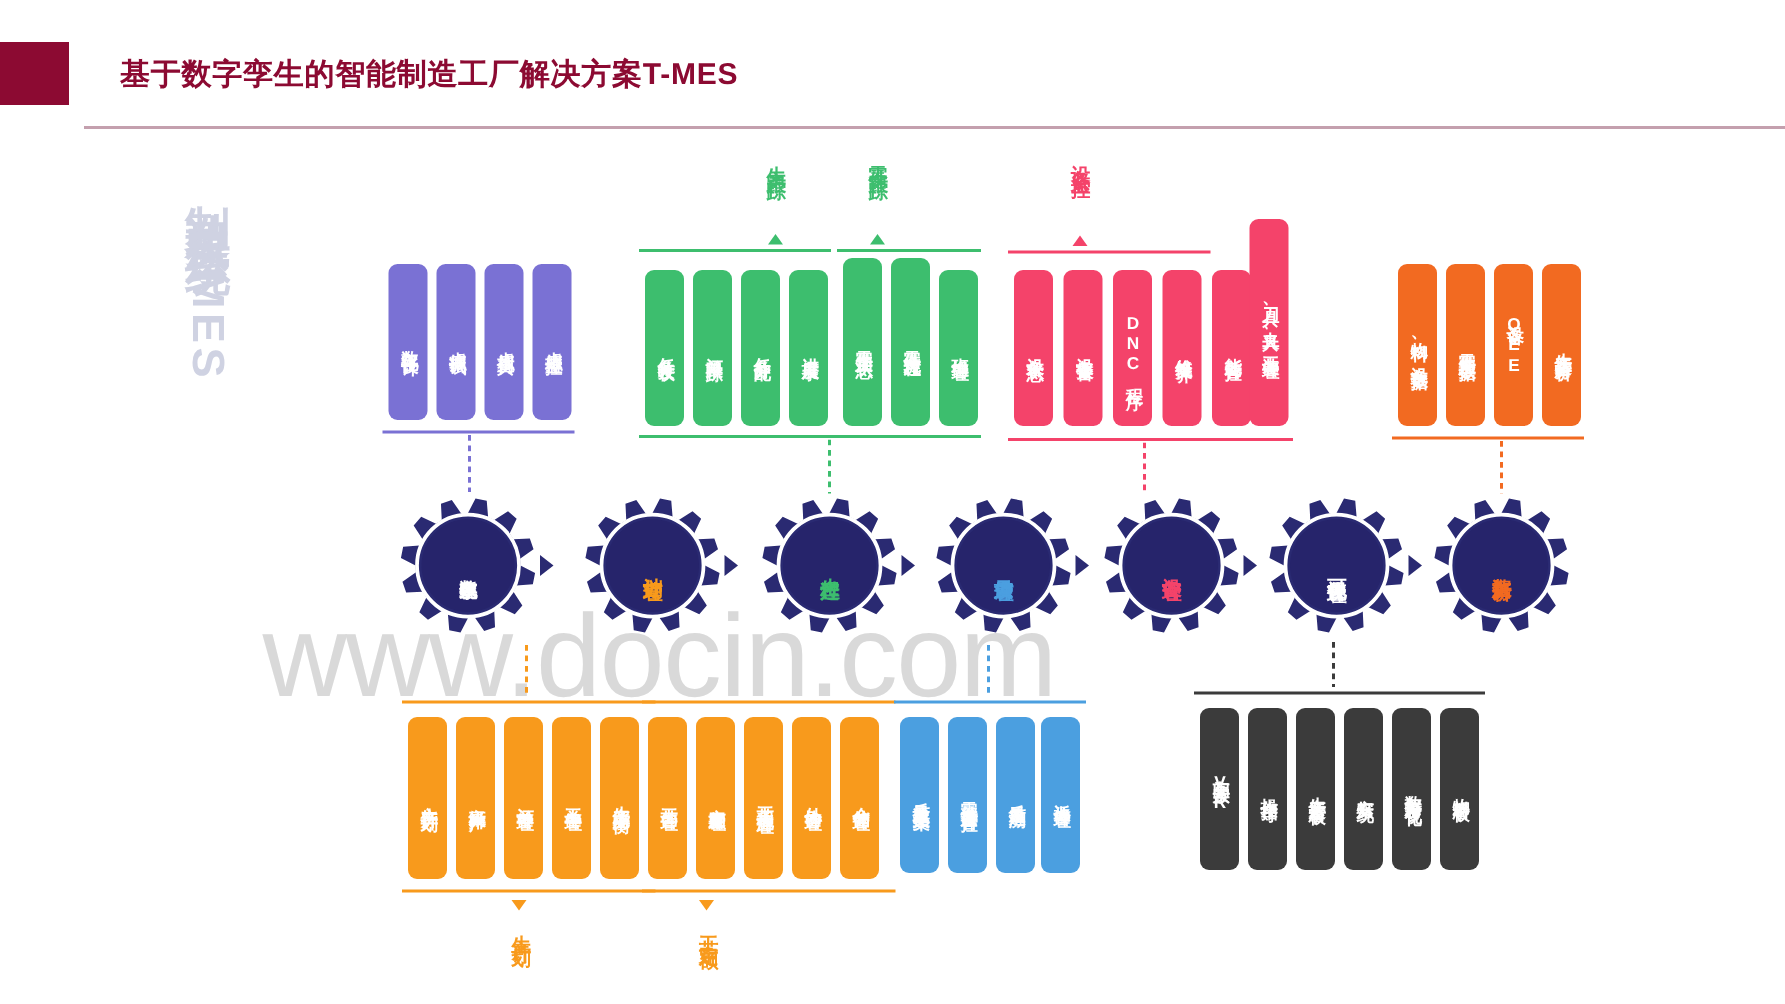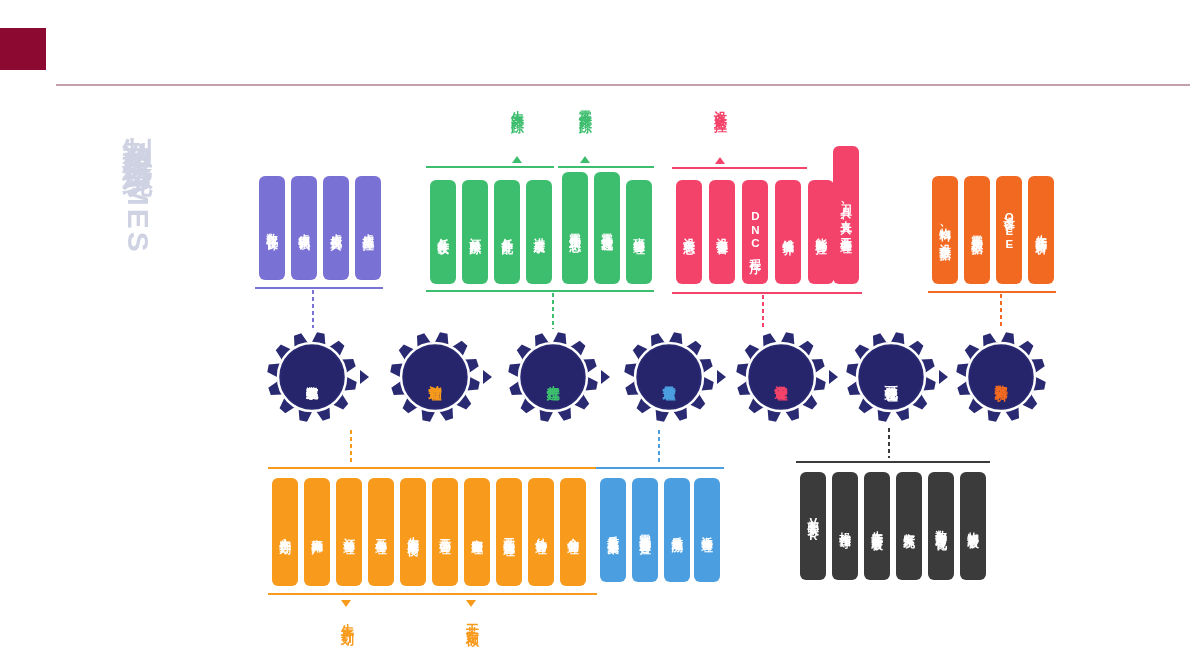--- a/index.html
+++ b/index.html
@@ -81,22 +81,24 @@
     border-top:7px solid transparent; border-bottom:7px solid transparent;
     border-left:9px solid #2a2a72;
   }
 </style>
 </head>
 <body>
 
 <div id="stage">
 
   <div class="hdr-bar"></div>
+  <div class="hdr-title">基于数字孪生的智能制造工厂解决方案T-MES</div>
   <div class="hdr-rule"></div>
 
+  <div class="watermark">www.docin.com</div>
 
   <div class="vtitle">
     <span>制造执行系统</span><span class="latin">T-MES</span>
   </div>
 
   <div id="layer-top">
       <div class="chip" style="left: 259px; top: 176px; width: 26px; height: 104px; background: rgb(122, 113, 212);">数字化设计</div>
       <div class="chip" style="left: 291px; top: 176px; width: 26px; height: 104px; background: rgb(122, 113, 212);">虚拟调试</div>
       <div class="chip" style="left: 323px; top: 176px; width: 26px; height: 104px; background: rgb(122, 113, 212);">虚拟仿真</div>
       <div class="chip" style="left: 355px; top: 176px; width: 26px; height: 104px; background: rgb(122, 113, 212);">虚拟监控</div>

